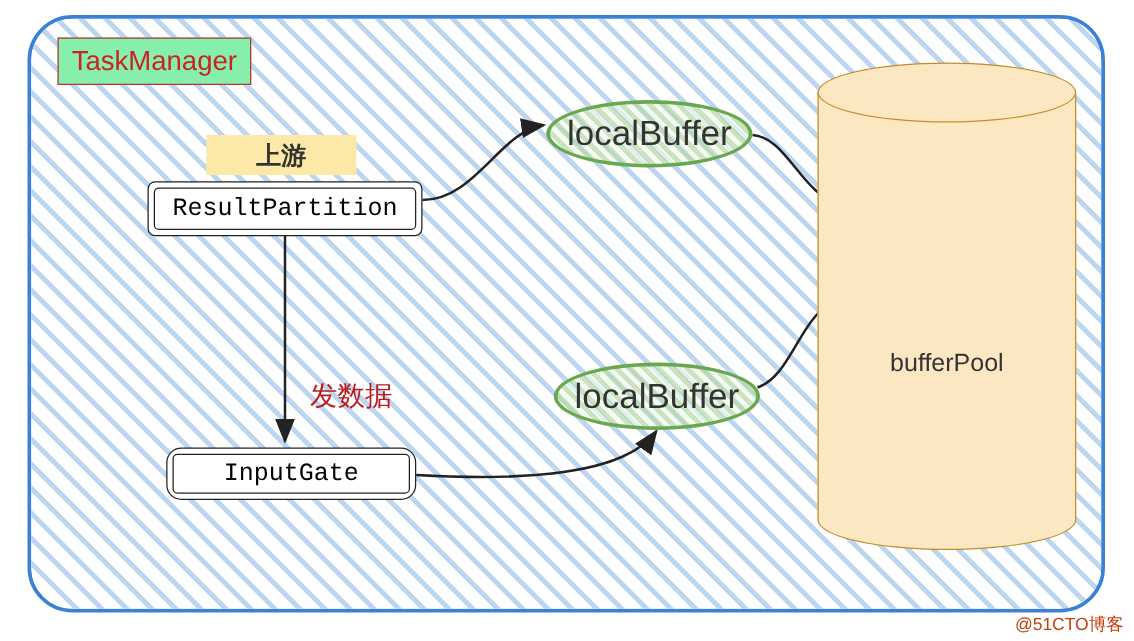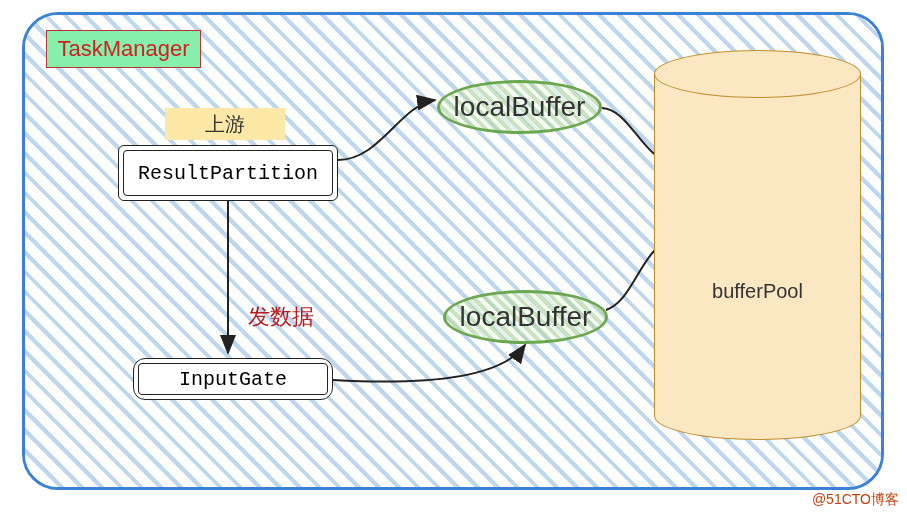--- a/index.html
+++ b/index.html
@@ -46,20 +46,21 @@
     display: flex; align-items: center; justify-content: center;
     font-size: 22px; color: #c22; font-weight: 500;
     z-index: 2;
   }
   .tag {
     width: 120px; height: 32px;
     background: #fde9a7;
     display: flex; align-items: center; justify-content: center;
     font-size: 20px; color: #333;
     z-index: 2;
+    font-weight: bold;
   }
   .rect-box {
     background: #ffffff;
     border: 1px solid #222;
     border-radius: 6px;
     display: flex; align-items: center; justify-content: center;
     font-family: "Courier New", monospace;
     font-size: 20px;
     z-index: 2;
   }
@@ -131,21 +132,21 @@
 
 <div class="canvas">
   <div class="container">
     <div class="hatch"></div>
   </div>
 
   <div class="abs title-box">TaskManager</div>
 
   <div class="abs tag" style="left:165px; top:108px;">上游</div>
 
-  <div class="abs rect-box" style="left:118px; top:145px; width:220px; height:56px;">
+  <div class="abs rect-box" style="left:118px; top:145px; width:220px; height:44px;">
     <span>ResultPartition</span>
   </div>
 
   <div class="abs ellipse" style="left:437px; top:80px; width:165px; height:54px;">
     <span>localBuffer</span>
   </div>
 
   <div class="abs arrow-label" style="left:248px; top:258px;">发数据</div>
 
   <div class="abs rect-box" style="left:133px; top:358px; width:200px; height:42px;border-radius:12px;">

